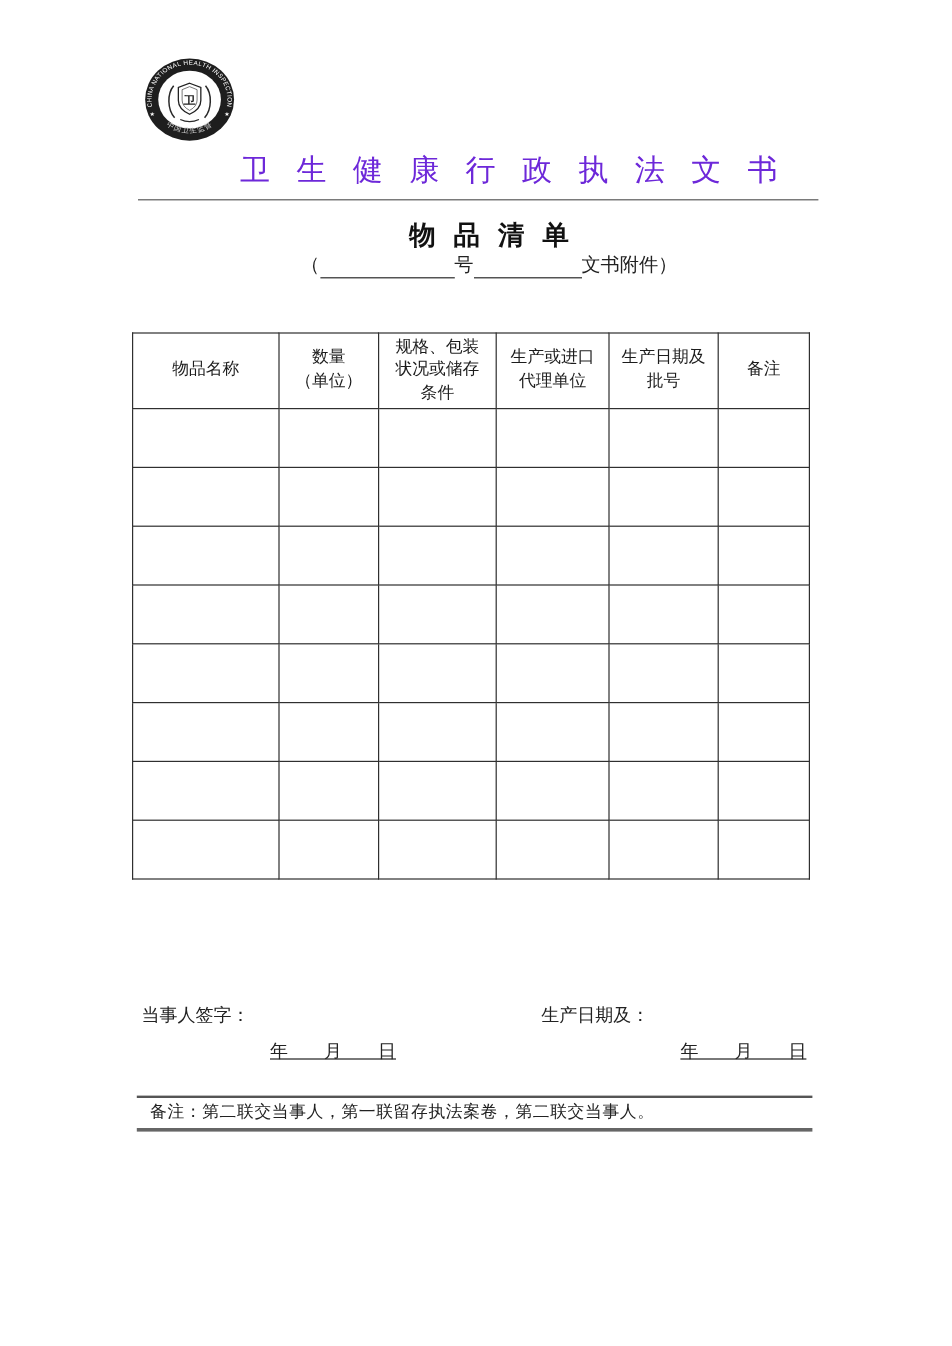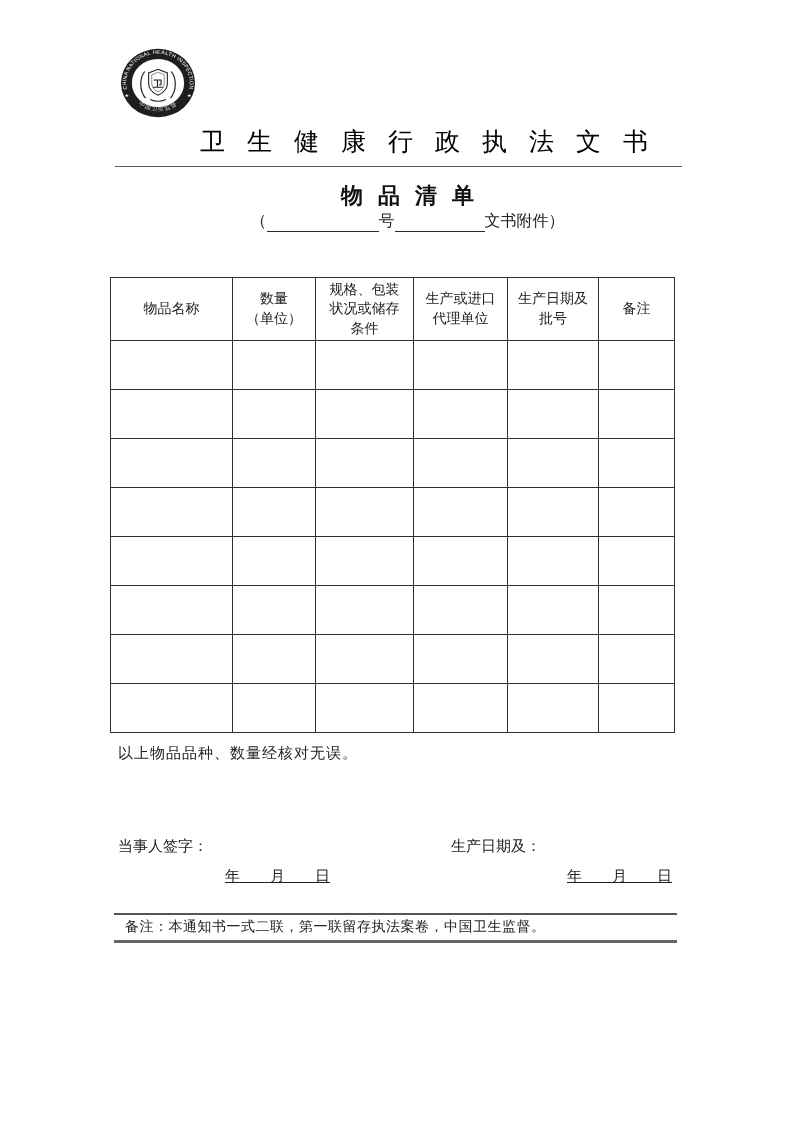--- a/index.html
+++ b/index.html
@@ -14,21 +14,21 @@
   .abs{position:absolute;}
 
   
   .emblem{left:119px;top:47px;width:78px;height:72px;}
 
   
   .doc-title{
     left:200px;top:125px;
     font-size:25px;font-weight:400;
     letter-spacing:22px;white-space:nowrap;
-    color:#000000;
+    color:#6d28d9;
   }
   .header-rule{left:115px;top:166px;width:567px;height:1px;background:#5a5a5a;}
 
   .form-title{
     left:124px;top:181px;width:567px;
     text-align:center;
     font-family:"Liberation Sans","DejaVu Sans",sans-serif;
     font-weight:bold;font-size:22px;
     letter-spacing:15px;text-indent:15px;
     color:#111;
@@ -206,25 +206,24 @@
           <td></td>
           <td></td>
           <td></td>
           <td></td>
           <td></td>
           <td></td>
         </tr>
       </tbody>
   </table>
 
-  <div class="abs confirm">以上物品品种、数量经核对无误。</div>
 
   <div class="abs sig-party">当事人签字：</div>
   <div class="abs sig-enforcer">生产日期及：</div>
   <div class="abs date-line date-left">年　　月　　日</div>
   <div class="abs date-line date-right">年　　月　　日</div>
 
   <div class="abs note-rule-top"></div>
-  <div class="abs note-text">备注：本通知书一式二联，第一联留存执法案卷，中国卫生监督。</div>
+  <div class="abs note-text">备注：第二联交当事人，第一联留存执法案卷，第二联交当事人。</div>
   <div class="abs note-rule-bottom"></div>
 
 
 </div>
 
 </body></html>

